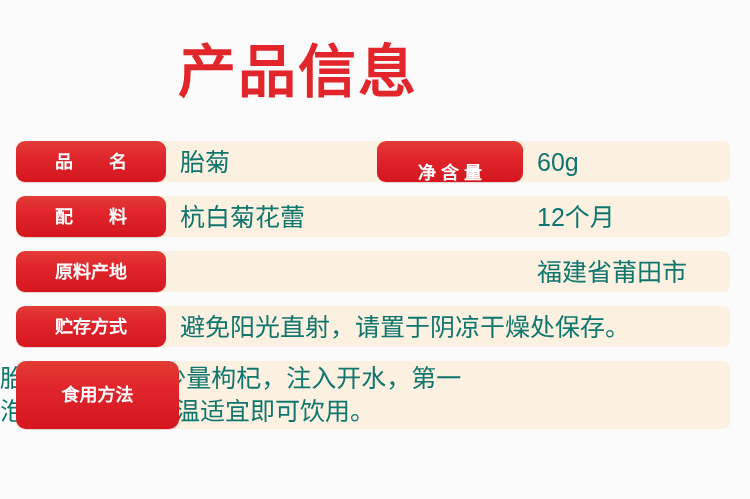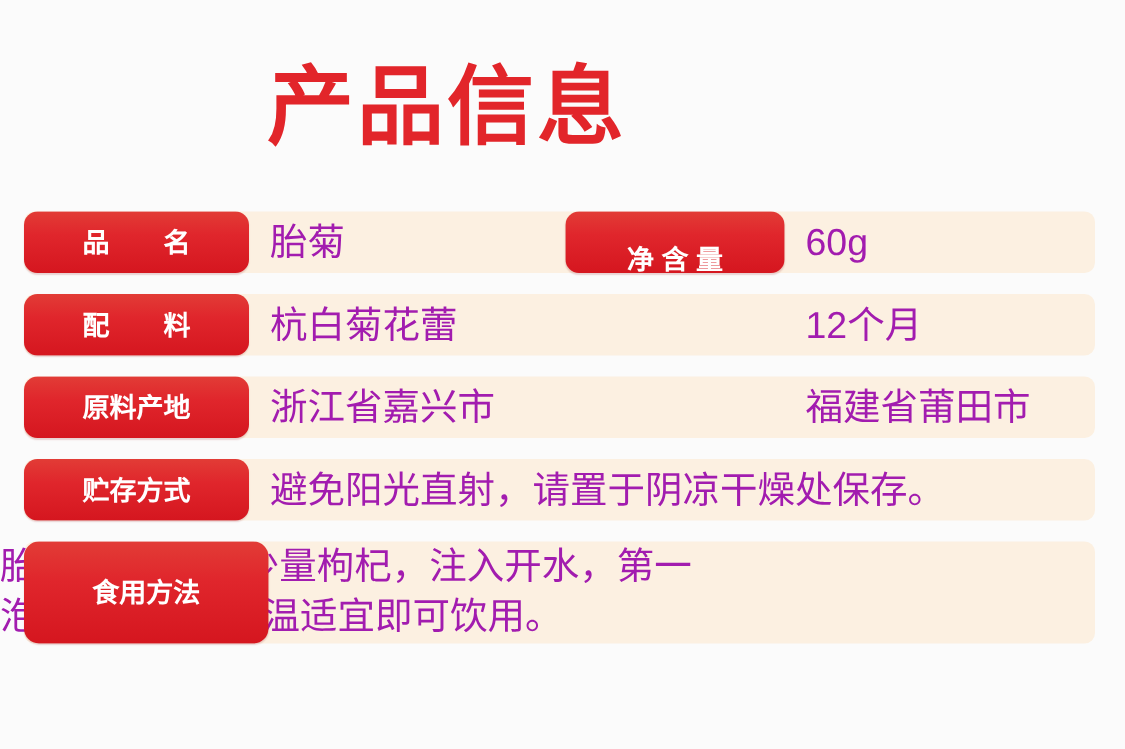--- a/index.html
+++ b/index.html
@@ -97,21 +97,21 @@
   .pill.tallpill   { left: 16px;  width: 163px; border-radius: 10px; }
 
   
   .value {
     position: absolute;
     top: 0;
     height: 100%;
     display: flex;
     align-items: center;
     z-index: 2;
-    color: #a21caf;
+    color: #0f766e;
     font-size: 25px;
     line-height: 32px;
     white-space: nowrap;
     z-index: 1;
   }
   .value.left  { left: 180px; }
   .value.right { left: 537px; }
   .value.full  { left: 180px; }
 
   .value.multiline {
@@ -157,21 +157,20 @@
       </div>
       <div class="value left">杭白菊花蕾</div>
       <div class="value right">12个月</div>
     </div>
 
     <div class="row">
       <div class="stripe"></div>
       <div class="pill wide-left">
         <span class="pill-text">原料产地</span>
       </div>
-      <div class="value left">浙江省嘉兴市</div>
       <div class="value right">福建省莆田市</div>
     </div>
 
     <div class="row">
       <div class="stripe"></div>
       <div class="pill wide-left">
         <span class="pill-text">贮存方式</span>
       </div>
       <div class="value full">避免阳光直射，请置于阴凉干燥处保存。</div>
     </div>

